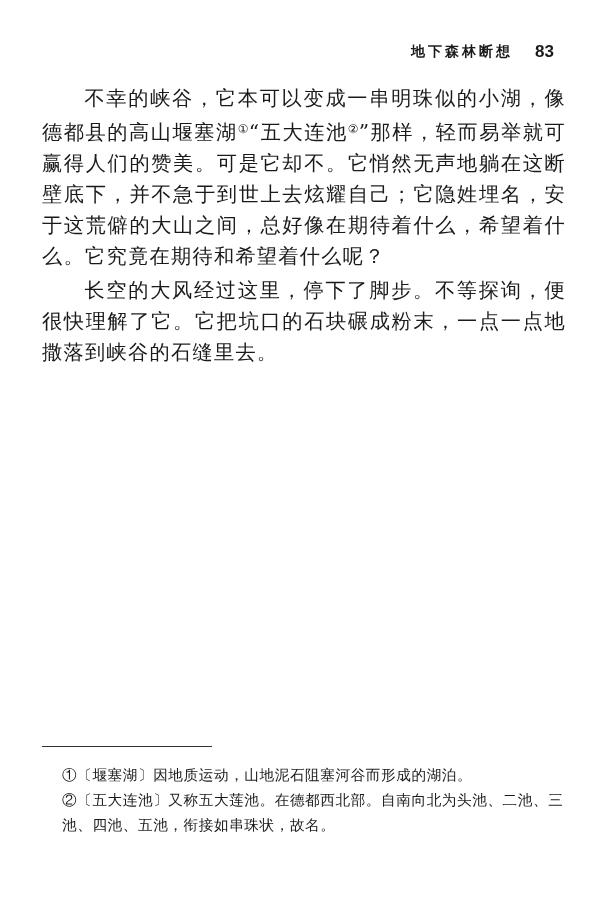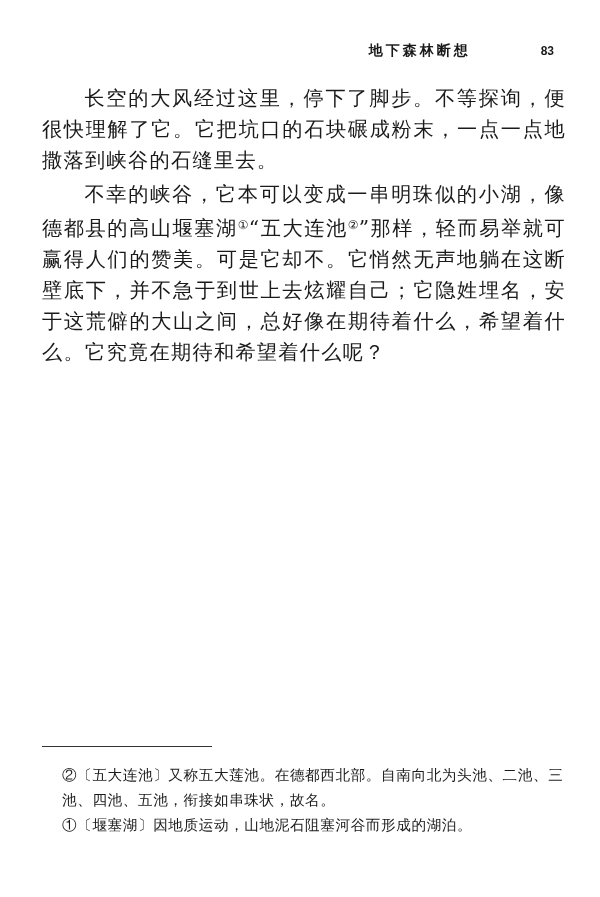--- a/index.html
+++ b/index.html
@@ -1,40 +1,40 @@
 <!DOCTYPE html>
 <html><head>
 <meta charset="utf-8">
 <style>
   html, body { margin:0; padding:0; background:#ffffff; }
   body { width:600px; height:897px; position:relative; overflow:hidden;
          font-family:"DejaVu Serif","Liberation Serif",serif; color:#1a1a1a; }
-  .header { position:absolute; top:42px; right:46px; display:flex; align-items:center; gap:38px; }
+  .header { position:absolute; top:42px; right:46px; display:flex; align-items:center; gap:22px; }
   .running-title { font-size:14px; letter-spacing:3px; font-weight:bold; }
-  .page-number { font-family:"Liberation Sans","DejaVu Sans",sans-serif; font-size:12px; font-weight:bold;margin-left:32px; }
+  .page-number { font-family:"Liberation Sans","DejaVu Sans",sans-serif; font-size:17px; font-weight:bold; }
   .body-text { position:absolute; top:83px; left:42px; width:524px; }
   .para { margin:0; font-size:20.2px; line-height:31px; letter-spacing:1.3px; text-indent:2.1em;
           text-align:justify; text-align-last:left; }
   .para + .para { margin-top:3px; }
   sup.note { font-size:12px; vertical-align:6px; letter-spacing:0; }
   .footnote-rule { position:absolute; top:746px; left:42px; width:170px; height:0; border-top:1px solid #333; }
   .footnotes { position:absolute; top:762px; left:62px; width:510px; }
   .fn { font-size:14.6px; line-height:25px; letter-spacing:0.6px; margin:0; }
 </style>
 </head>
 <body>
 
 <div class="header">
   <span class="running-title">地下森林断想</span>
   <span class="page-number">83</span>
 </div>
 
 <div class="body-text">
+  <p class="para"><span>不幸的峡谷，它本可以变成一串明珠似的小湖，像德都县的高山堰塞湖</span><sup class="note">①</sup><span>“五大连池</span><sup class="note">②</sup><span>”那样，轻而易举就可赢得人们的赞美。可是它却不。它悄然无声地躺在这断壁底下，并不急于到世上去炫耀自己；它隐姓埋名，安于这荒僻的大山之间，总好像在期待着什么，希望着什么。它究竟在期待和希望着什么呢？</span></p>
   <p class="para"><span>长空的大风经过这里，停下了脚步。不等探询，便很快理解了它。它把坑口的石块碾成粉末，一点一点地撒落到峡谷的石缝里去。</span></p>
-  <p class="para"><span>不幸的峡谷，它本可以变成一串明珠似的小湖，像德都县的高山堰塞湖</span><sup class="note">①</sup><span>“五大连池</span><sup class="note">②</sup><span>”那样，轻而易举就可赢得人们的赞美。可是它却不。它悄然无声地躺在这断壁底下，并不急于到世上去炫耀自己；它隐姓埋名，安于这荒僻的大山之间，总好像在期待着什么，希望着什么。它究竟在期待和希望着什么呢？</span></p>
 </div>
 
 <div class="footnote-rule"></div>
 
 <div class="footnotes">
+  <p class="fn">①〔堰塞湖〕因地质运动，山地泥石阻塞河谷而形成的湖泊。</p>
   <p class="fn">②〔五大连池〕又称五大莲池。在德都西北部。自南向北为头池、二池、三池、四池、五池，衔接如串珠状，故名。</p>
-  <p class="fn">①〔堰塞湖〕因地质运动，山地泥石阻塞河谷而形成的湖泊。</p>
 </div>
 
 </body></html>

